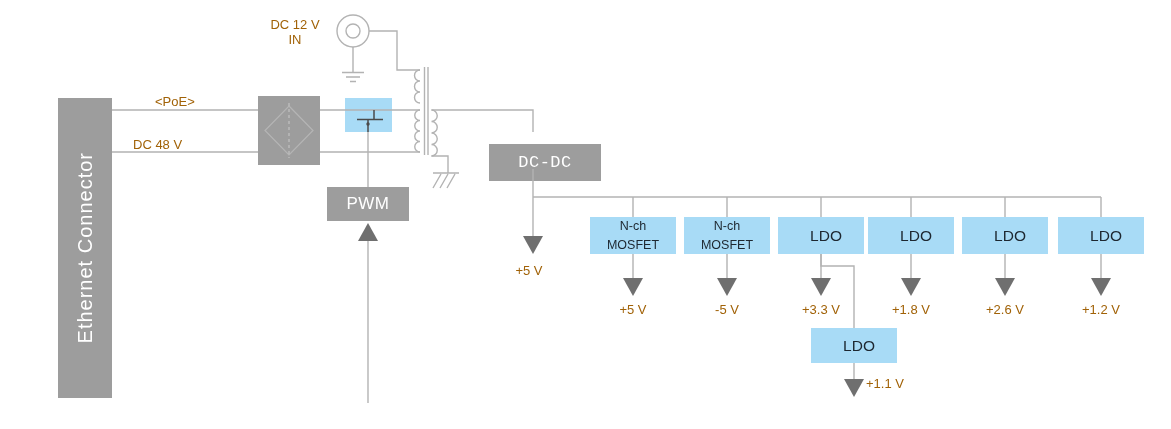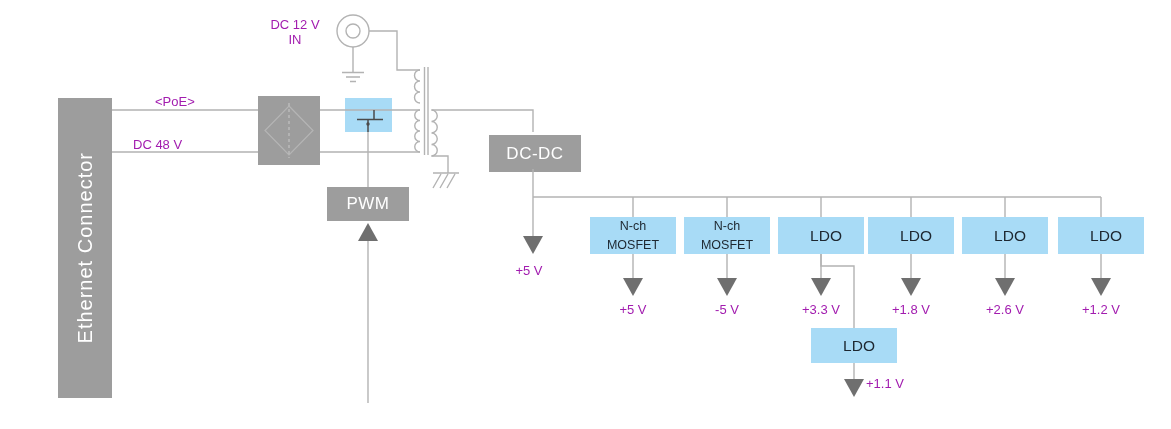--- a/index.html
+++ b/index.html
@@ -8,21 +8,21 @@
     font-family:"Liberation Sans", sans-serif;
   }
   .block{
     position:absolute;display:flex;align-items:center;justify-content:center;
     text-align:center;box-sizing:border-box;
   }
   .gray{background:#9d9d9d;color:#ffffff;}
   .blue{background:#a8dbf6;color:#1d2730;}
   .pre{white-space:pre-line;}
   .lbl{
-    position:absolute;color:#a21caf;font-size:13px;line-height:15px;
+    position:absolute;color:#a16207;font-size:13px;line-height:15px;
     white-space:pre-line;
   }
   .center{text-align:center;}
   .eth-text{
     writing-mode:vertical-rl;transform:rotate(180deg);
     font-size:20px;letter-spacing:1px;color:#ffffff;
   }
   .railtxt-sm{font-size:12.5px;line-height:19px;font-weight:400;}
   .railtxt-lg{font-size:15.5px;padding-left:10px;}
   .blktxt{font-size:17px;letter-spacing:0.5px;}
@@ -38,21 +38,21 @@
   </div>
 
   <div class="block gray" style="left:258px;top:96px;width:62px;height:69px;"></div>
 
   <div class="block blue" style="left:345px;top:98px;width:47px;height:34px;"></div>
 
   <div class="block gray blktxt" style="left:327px;top:187px;width:82px;height:34px;">
     <span>PWM</span>
   </div>
 
-  <div class="block gray blktxt" style="left:489px;top:135px;width:92px;height:37px;">
+  <div class="block gray blktxt" style="left:489px;top:144px;width:112px;height:37px;font-family:Liberation Mono, monospace;">
     <span>DC-DC</span>
   </div>
 
   <div class="block blue railtxt-sm pre" style="left:590px;top:217px;width:86px;height:37px;">
     <span class="pre">N-ch
 MOSFET</span>
   </div>
   <div class="block blue railtxt-sm pre" style="left:684px;top:217px;width:86px;height:37px;">
     <span class="pre">N-ch
 MOSFET</span>

